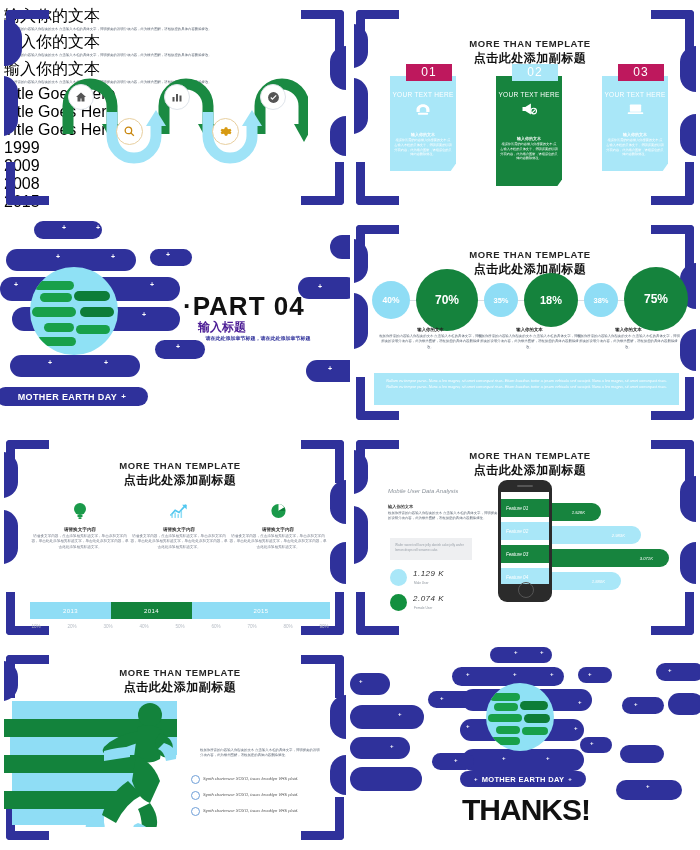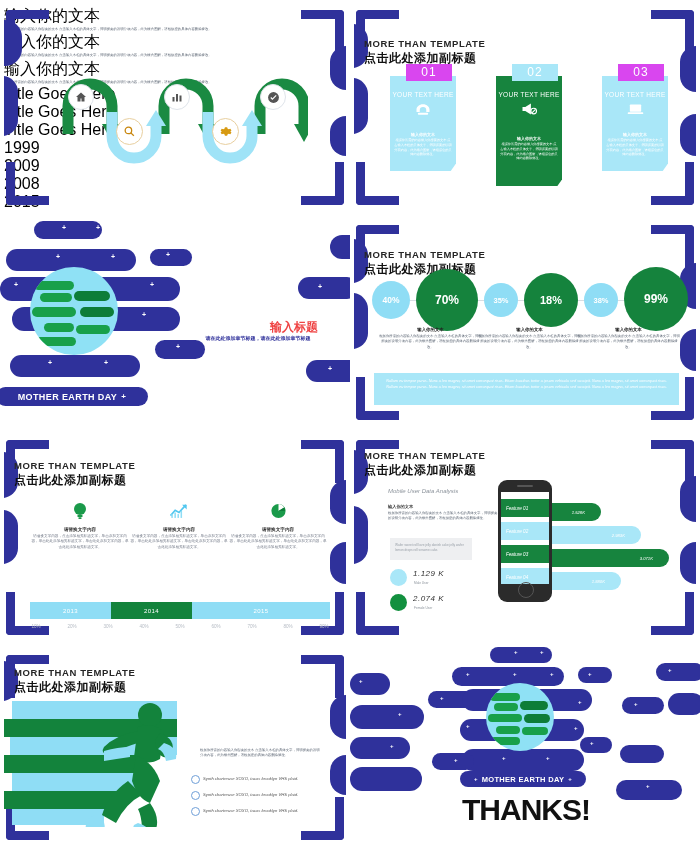--- a/index.html
+++ b/index.html
@@ -12,49 +12,49 @@
   .frame{position:absolute;inset:0;pointer-events:none;}
   .blob{position:absolute;background:#2f319b;border-radius:999px;}
   .fc{position:absolute;border:9px solid #2f319b;width:34px;height:34px;}
   .fc.tl{left:2px;top:4px;border-right:none;border-bottom:none;border-top-left-radius:4px;}
   .fc.tr{right:2px;top:4px;border-left:none;border-bottom:none;border-top-right-radius:4px;}
   .fc.bl{left:2px;bottom:4px;border-right:none;border-top:none;border-bottom-left-radius:4px;}
   .fc.br{right:2px;bottom:4px;border-left:none;border-top:none;border-bottom-right-radius:4px;}
   .edge{position:absolute;background:#2f319b;border-radius:999px;}
 
   
-  .hdr{position:absolute;left:0;right:0;text-align:left;margin-left:10px;}
+  .hdr{position:absolute;left:0;right:0;text-align:center;margin-left:10px;}
   .hdr .en{font-size:9.5px;font-weight:bold;letter-spacing:.6px;color:#262626;}
   .hdr .cn{font-size:12px;font-weight:bold;color:#111;margin-top:1px;letter-spacing:.5px;}
   .tiny{font-size:3.4px;line-height:1.55;color:#5a6472;}
   .tiny2{font-size:3.6px;line-height:1.5;color:#6b7280;}
   .arcg{position:absolute;}
   .icbub{position:absolute;border-radius:50%;background:#fff;display:flex;align-items:center;justify-content:center;}
   .icbub.g{border:1px solid #dfe4ea;}
   .icbub.o{border:1px solid #e8cf9f;}
 
   
   .card{position:absolute;width:66px;}
-  .card .num{position:absolute;left:16px;top:0;width:46px;height:17px;background:#d946ef;color:#fff;
+  .card .num{position:absolute;left:16px;top:0;width:46px;height:17px;background:#be185d;color:#fff;
        font-size:12px;text-align:center;line-height:17px;letter-spacing:1px;}
   .card .body{position:absolute;top:12px;left:0;width:66px;height:95px;}
   .card .yth{font-size:6.5px;letter-spacing:.3px;text-align:center;margin-top:15px;color:#fff;}
   .card .cnl{font-size:4px;font-weight:bold;text-align:center;color:#fff;margin-top:28px;}
   .card .para{font-size:3.2px;line-height:1.5;text-align:center;color:#fff;margin:1px 4px 0;}
 
   
   .poster{position:absolute;inset:0;background:#fff;}
   .plus{position:absolute;color:#fff;font-weight:bold;}
   .earth{position:absolute;border-radius:50%;background:#8fe1f5;overflow:hidden;}
   .land{position:absolute;background:#18a04a;border-radius:7px;}
   .land.d{background:#0d7d38;}
   .ribbon{position:absolute;background:#2f319b;border-radius:999px;display:flex;align-items:center;
        justify-content:center;gap:4px;color:#fff;font-weight:bold;}
   .part{position:absolute;font-size:26px;font-weight:bold;color:#111;letter-spacing:1px;}
-  .partcn{position:absolute;font-size:12px;font-weight:bold;color:#ef4444;text-align:right;}
+  .partcn{position:absolute;font-size:12px;font-weight:bold;color:#4c1d95;text-align:left;}
   .partsub{position:absolute;font-size:5px;font-weight:bold;color:#2f319b;text-align:center;line-height:1.5;}
   .thanks{position:absolute;font-size:30px;font-weight:bold;color:#111;letter-spacing:-1px;}
 
   
   .circ{position:absolute;border-radius:50%;display:flex;align-items:center;justify-content:center;
         color:#fff;font-weight:bold;}
   .connector{position:absolute;height:1px;background:#d8dde3;}
   .capt{position:absolute;width:105px;text-align:center;}
   .capt .h{font-size:4.4px;font-weight:bold;color:#222;margin-bottom:2px;}
   .lorembox{position:absolute;background:#a9e7f8;color:#fff;font-size:3.8px;line-height:1.65;
@@ -279,20 +279,23 @@
       <span class="plus" style="left:48px;top:144px;font-size:7px;">+</span>
       <span class="plus" style="left:104px;top:144px;font-size:7px;">+</span>
       <span class="plus" style="left:318px;top:68px;font-size:7px;">+</span>
       <span class="plus" style="left:328px;top:150px;font-size:7px;">+</span>
 
       <div class="ribbon" style="left:-4px;top:172px;width:152px;height:19px;font-size:9px;letter-spacing:.4px;">
         <span>MOTHER EARTH DAY</span>
           <span style="font-size:8px;">+</span>
       </div>
 
+      <span class="part" style="left:183px;top:76px;">
+        <span>·</span><span>PART 04</span>
+      </span>
       <div class="partcn" style="left:198px;top:104px;width:120px;">输入标题</div>
       <div class="partsub" style="left:196px;top:120px;width:124px;">请在此处添加章节标题，请在此处添加章节标题</div>
     </div>
   </div>
 
   <div class="slide">
     <div class="inner">
       <div class="frame">
         <div class="fc tl"></div>
         <div class="fc tr"></div>
@@ -309,21 +312,21 @@
         <div class="cn">点击此处添加副标题</div>
       </div>
 
       <div class="connector" style="left:30px;top:79px;width:290px;"></div>
 
       <div class="circ" style="left:18px;top:60px;width:38px;height:38px;background:#8fddf5;font-size:8.5px;">40%</div>
       <div class="circ" style="left:62px;top:48px;width:62px;height:62px;background:#15833d;font-size:12px;">70%</div>
       <div class="circ" style="left:130px;top:62px;width:34px;height:34px;background:#8fddf5;font-size:7.5px;">35%</div>
       <div class="circ" style="left:170px;top:52px;width:54px;height:54px;background:#15833d;font-size:11px;">18%</div>
       <div class="circ" style="left:230px;top:62px;width:34px;height:34px;background:#8fddf5;font-size:7.5px;">38%</div>
-      <div class="circ" style="left:270px;top:46px;width:64px;height:64px;background:#15833d;font-size:12px;">99%</div>
+      <div class="circ" style="left:270px;top:46px;width:64px;height:64px;background:#15833d;font-size:12px;">75%</div>
 
       <div class="capt" style="left:24px;top:106px;">
         <div class="h">输入你的文本</div>
         <div class="tiny">根据你所需的内容输入你想要的文本 点击输入本栏的具体文字，简明扼要的说明分项内容，此为概念图解，请根据您的具体内容删除修改。</div>
       </div>
       <div class="capt" style="left:123px;top:106px;">
         <div class="h">输入你的文本</div>
         <div class="tiny">根据你所需的内容输入你想要的文本 点击输入本栏的具体文字，简明扼要的说明分项内容，此为概念图解，请根据您的具体内容删除修改。</div>
       </div>
       <div class="capt" style="left:222px;top:106px;">

